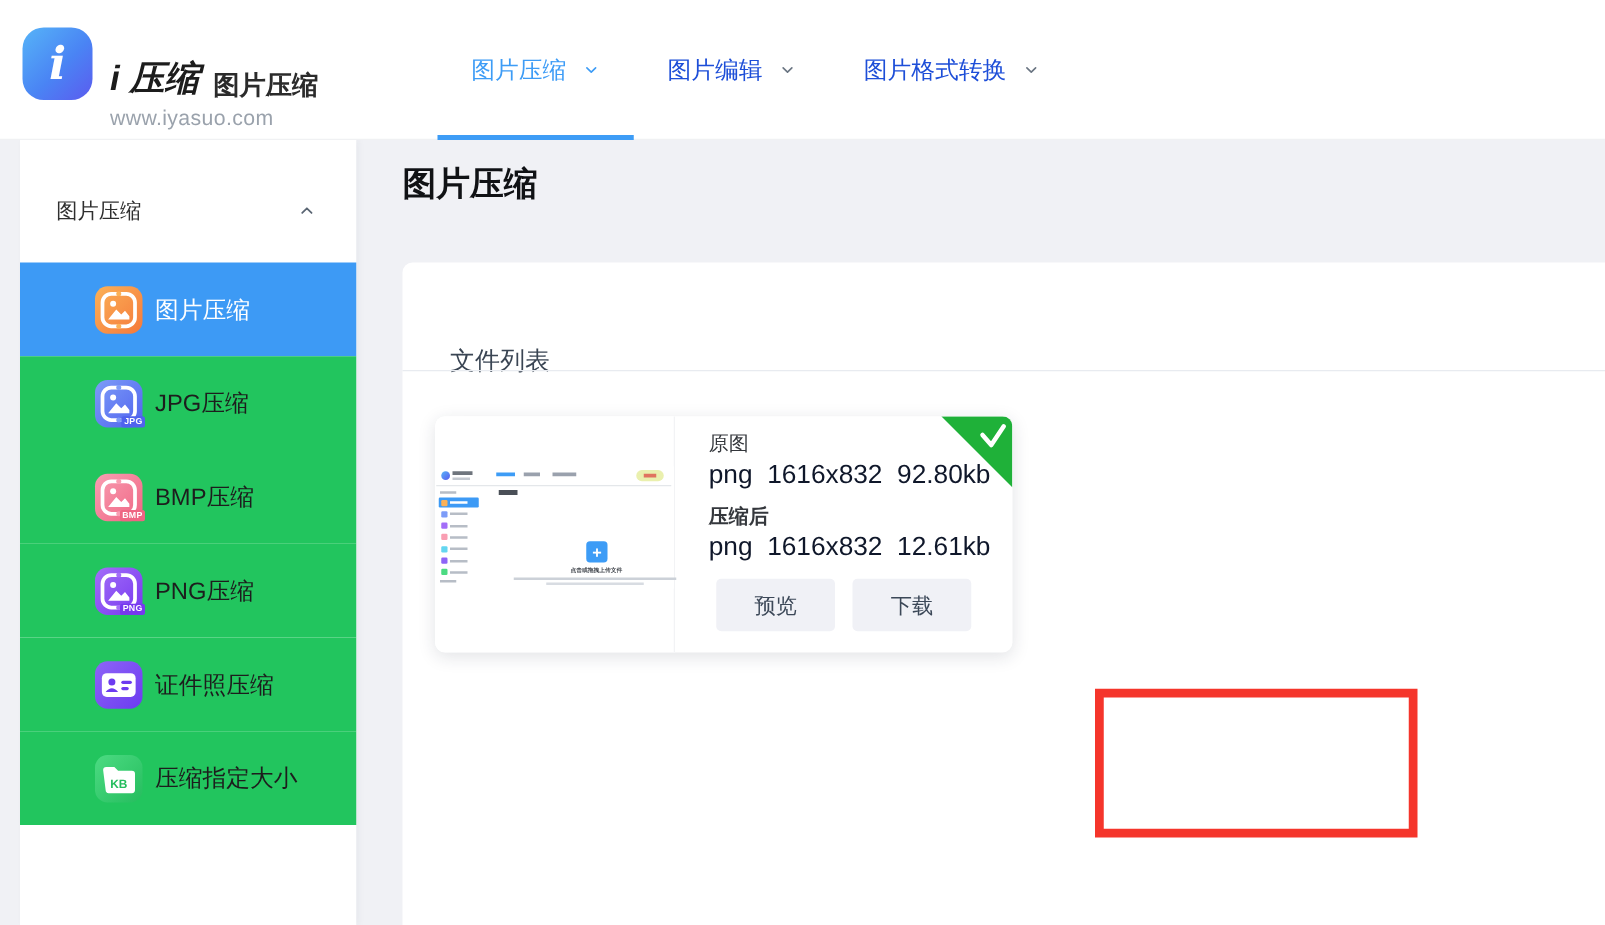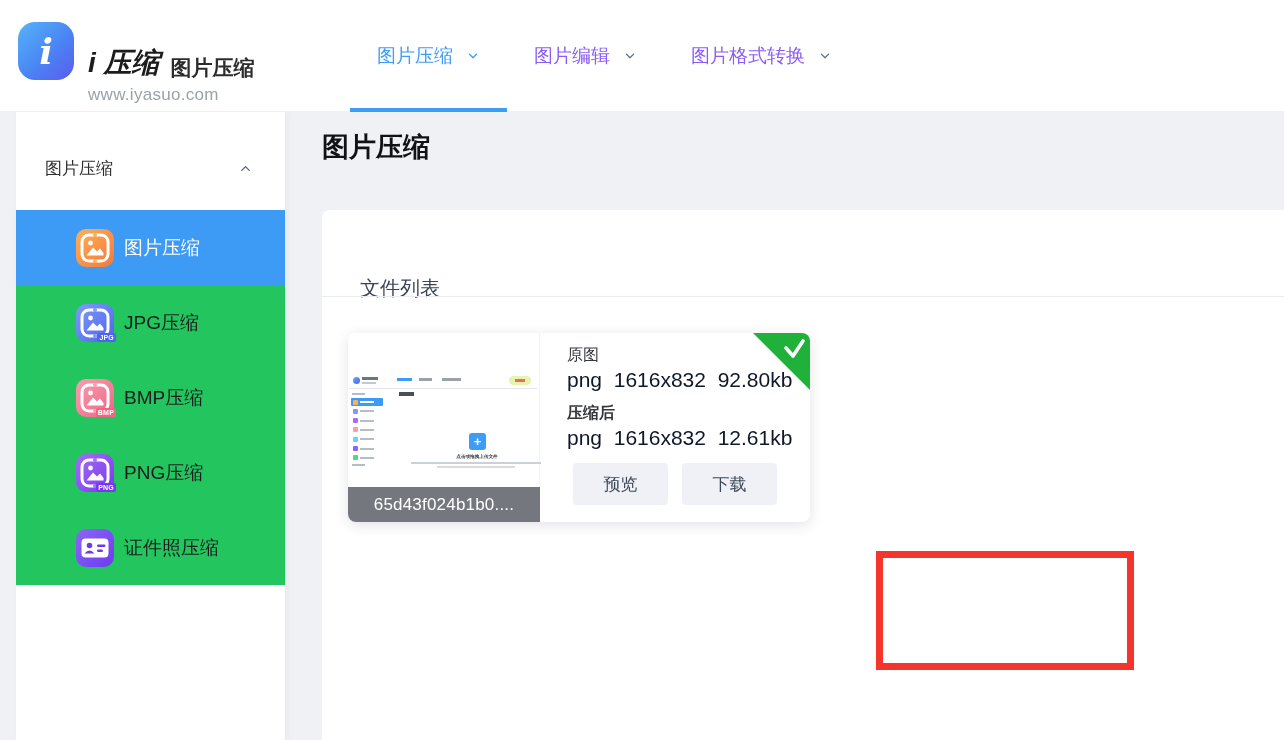--- a/index.html
+++ b/index.html
@@ -17,21 +17,21 @@
              display:flex; align-items:center; justify-content:center; }
   .logo-sq span { color:#fff; font-family:"DejaVu Serif","Liberation Serif",serif;
                   font-weight:700; font-style:italic; font-size:36px; line-height:1; }
   .brand-text { margin-left:14px; padding-top:2px; }
   .brand-line1 { display:flex; align-items:flex-end;margin-top:20px; }
   .brand-name { font-size:28px; font-weight:700; color:#1c1c1c; font-style:italic; }
   .brand-tagline { font-size:21px; font-weight:700; color:#2b2b2b; margin-left:11px; }
   .brand-domain { font-size:17px; color:#9aa2ac; margin-top:3px; letter-spacing:.3px; }
   .nav { position:absolute; left:350px; top:0; height:112px; display:flex; }
   .nav-item { position:relative; height:112px; display:flex; align-items:center;
-              padding:0 27px; cursor:pointer; font-size:19px; color:#8b5cf6; }
+              padding:0 27px; cursor:pointer; font-size:19px; color:#1d4ed8; }
   .nav-item .chev { margin-left:13px; color:#6a7582; display:flex; }
   .nav-item.active { color:#3d9cf6; }
   .nav-item.active .chev { color:#3d9cf6; }
   .nav-item.active::after { content:""; position:absolute; left:0; right:0; bottom:0;
               height:4px; background:#3d9cf6; }
   
   .sidebar { position:absolute; left:16px; top:112px; width:269px; height:628px;
              background:#fff; box-shadow:2px 0 6px rgba(40,50,70,.05); z-index:4; }
   .side-group { height:98px; display:flex; align-items:center; justify-content:space-between;
                 padding:14px 32px 0 29px; }
@@ -202,20 +202,29 @@
     <svg viewBox="0 0 38 38">
             <rect x="5.5" y="9.5" width="27" height="19" rx="4" fill="#fff"></rect>
     <circle cx="13.5" cy="16.5" r="2.8" fill="#6c3bf0"></circle>
     <path d="M8.5 24.5 Q13.5 18.5 18.5 24.5 Z" fill="#6c3bf0"></path>
     <rect x="21" y="15.5" width="8.5" height="2.6" rx="1.3" fill="#6c3bf0"></rect>
     <rect x="21" y="20.5" width="6" height="2.6" rx="1.3" fill="#6c3bf0"></rect>
           </svg>
         </div>
         <span class="label">证件照压缩</span>
       </div>
+      <div class="side-item">
+        <div class="app-icon" style="background: linear-gradient(135deg, rgb(76, 219, 130), rgb(37, 189, 94));">
+    <svg viewBox="0 0 38 38">
+            <path d="M6.5 12 q0-2.5 2.5-2.5 h6.5 l3 3 h11 q2.5 0 2.5 2.5 v13 q0 2.5-2.5 2.5 h-18.5 q-2.5 0-2.5-2.5 Z" fill="#fff"></path>
+    <text x="19" y="26" text-anchor="middle" font-size="9.5" font-weight="bold" fill="#25bd5e" font-family="Liberation Sans,sans-serif">KB</text>
+          </svg>
+        </div>
+        <span class="label">压缩指定大小</span>
+      </div>
     </div>
 </div>
 
 <div class="page-title">图片压缩</div>
 
 <div class="panel">
   <div class="panel-title">文件列表</div>
   <div class="panel-divider"></div>
 
   <div class="file-card">
@@ -266,21 +275,20 @@
                 <i style="width: 14px; height: 2px; background: rgb(183, 189, 198); display: block;"></i>
               </div>
             </div>
           <div class="mini-side-group" style="left:3px;top:91px;"></div>
           <div class="mini-title"></div>
           <div class="mini-plus">+</div>
           <div class="mini-caption">点击或拖拽上传文件</div>
           <div class="mini-lines1"></div>
           <div class="mini-lines2"></div>
         </div>
-        <div class="filename-bar">65d43f024b1b0....</div>
       </div>
 
       <div class="corner-check">
         <svg width="58" height="58" viewBox="0 0 58 58">
           <polygon points="1,0 58,0 58,57" fill="#1fb139"></polygon>
           <path d="M34 15 L41 23 L51 8" fill="none" stroke="#fff" stroke-width="3.6" stroke-linecap="round" stroke-linejoin="round"></path>
         </svg>
       </div>
 
       <div class="info-label" style="top:12px;">原图</div>

